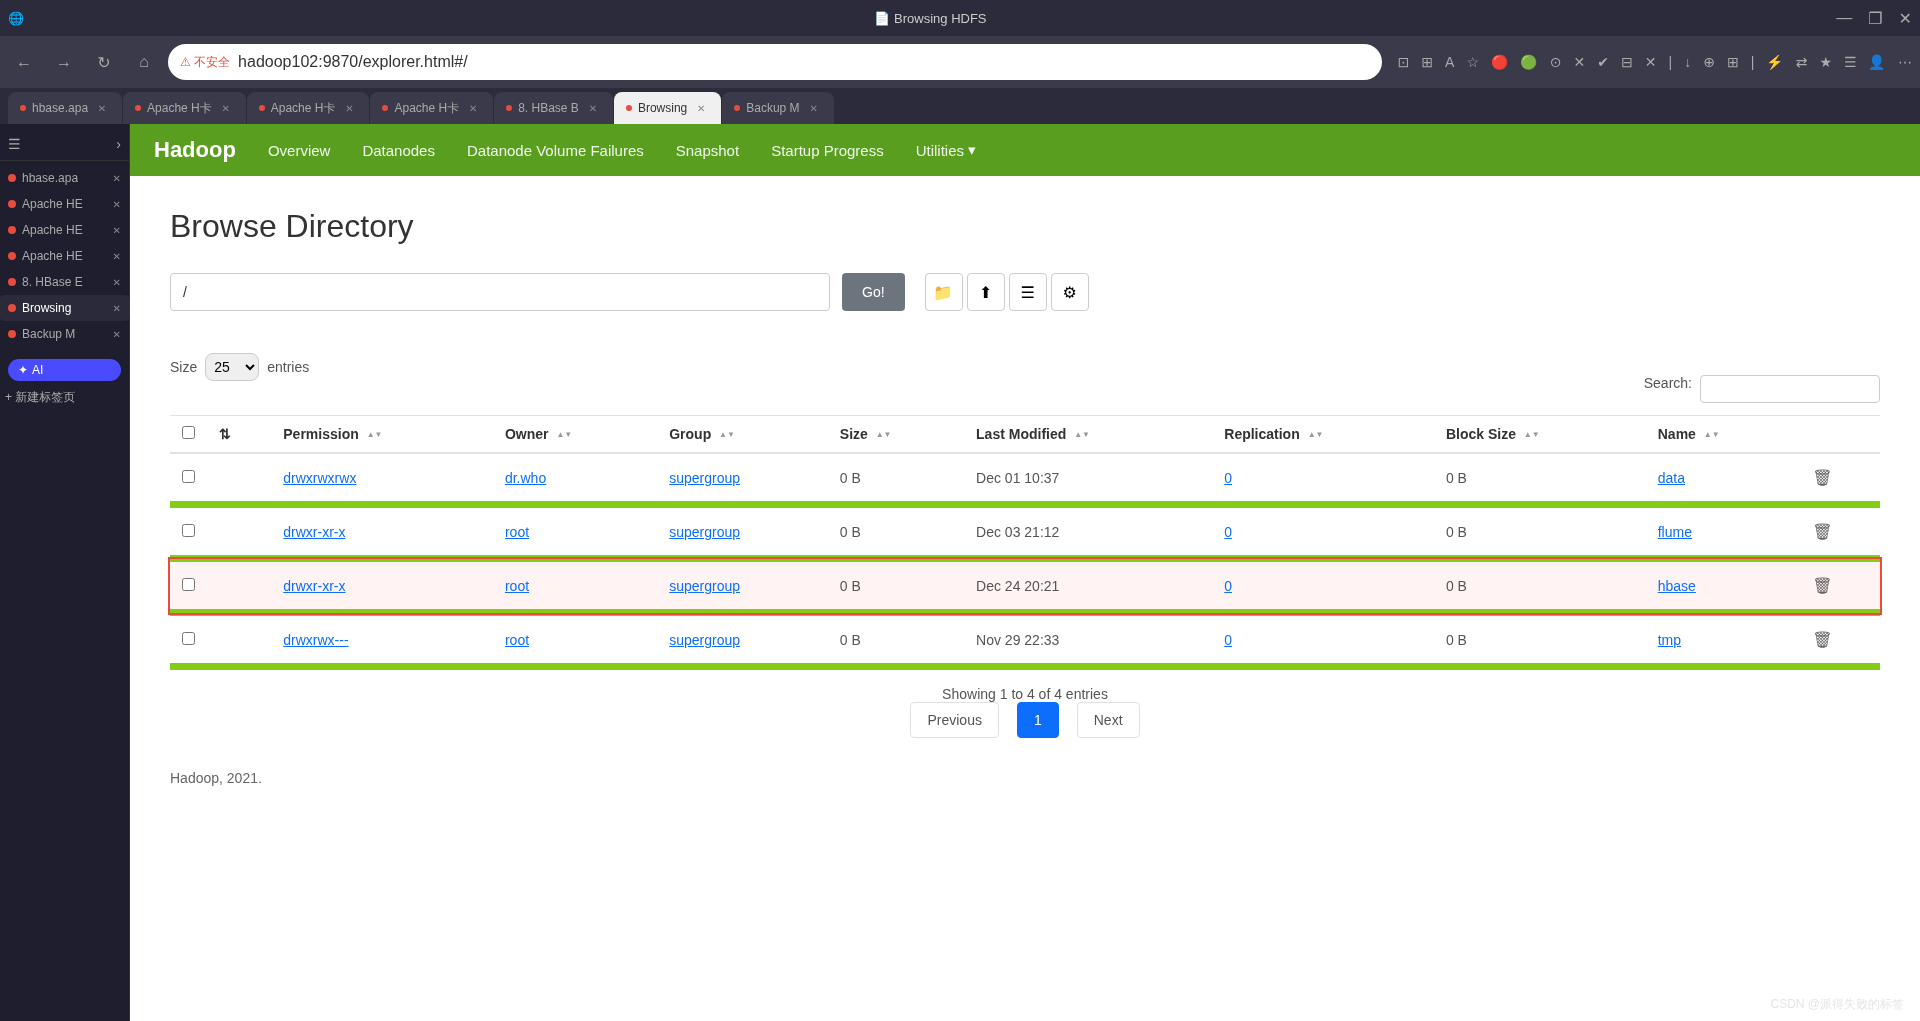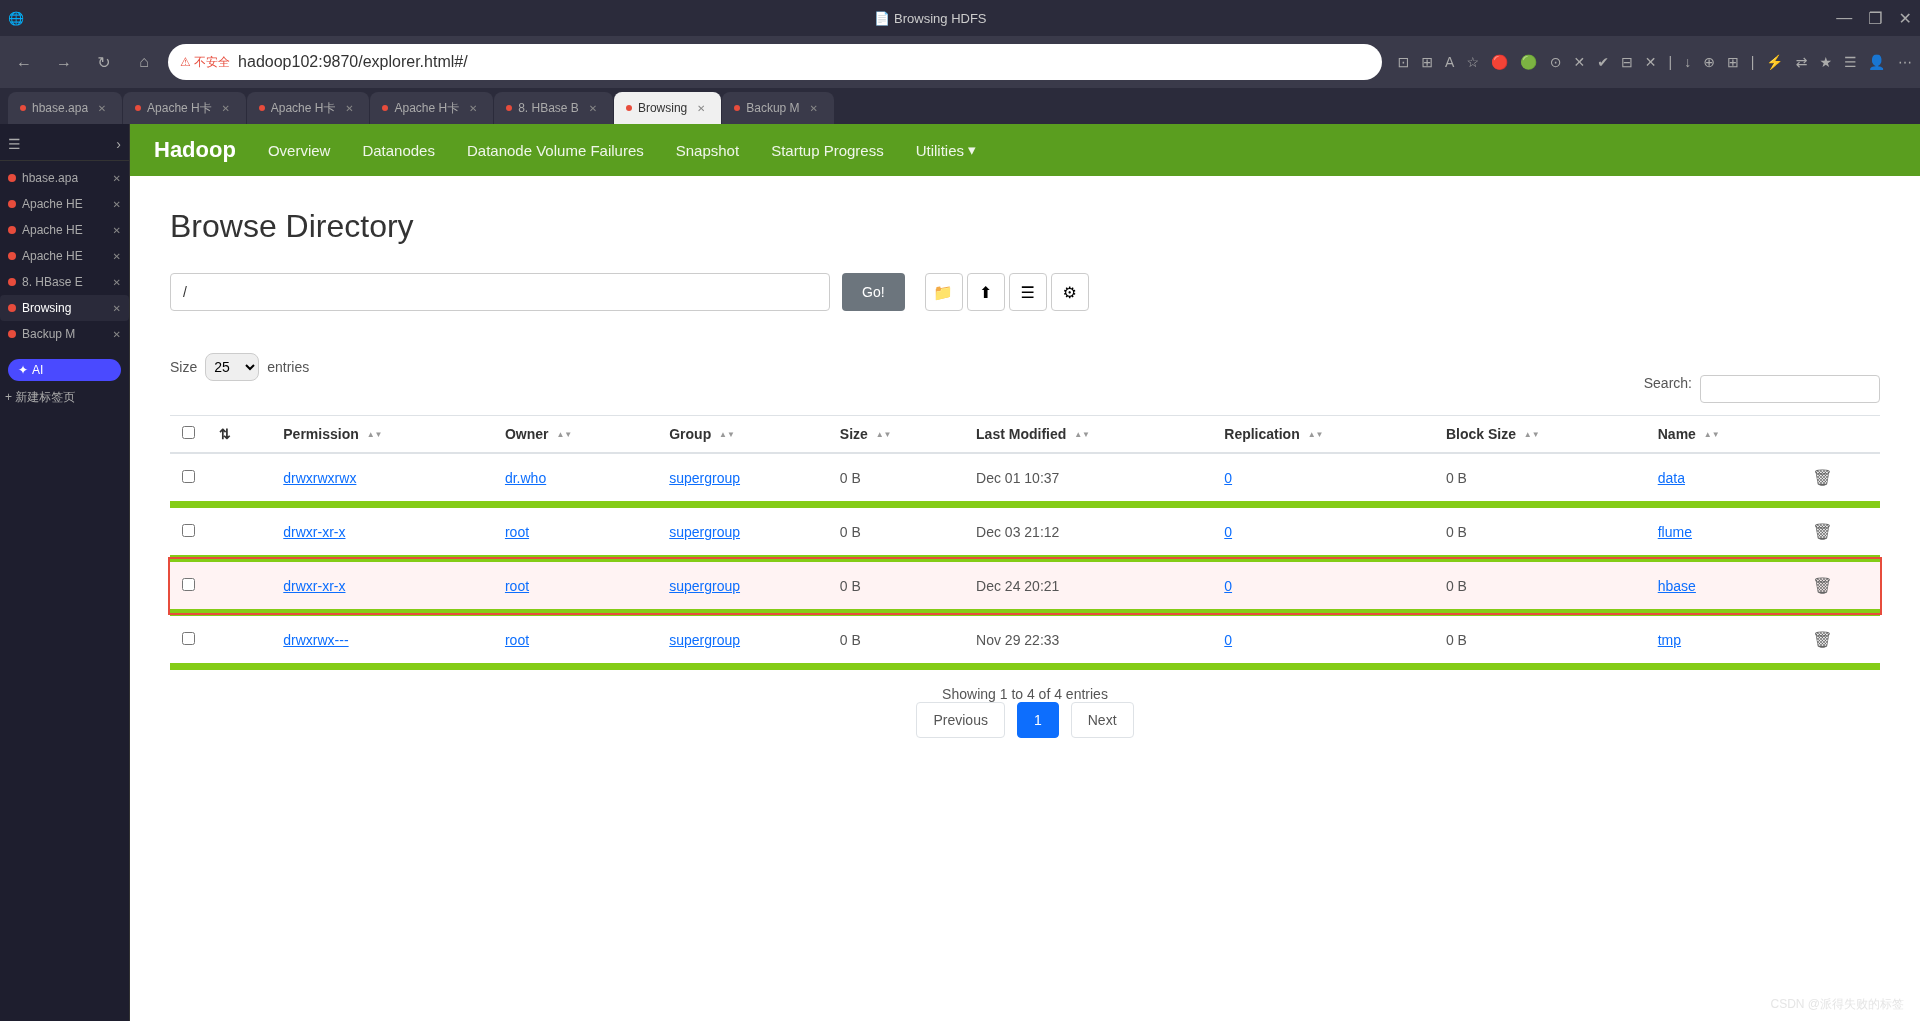--- a/index.html
+++ b/index.html
@@ -77,21 +77,21 @@
     .dir-table tr.highlighted td { background: #fff3f3; }
     .dir-table tr.highlighted { outline: 2px solid #e74c3c; }
     .link-style { color: #0d6efd; text-decoration: underline; cursor: pointer; }
     .delete-icon { color: #666; cursor: pointer; font-size: 16px; }
     .cb-cell { width: 30px; }
     .sort-arrows { display: inline-flex; flex-direction: column; font-size: 8px; line-height: 1; margin-left: 4px; color: #999; vertical-align: middle; }
 
     
     .pagination-wrap { display: flex; align-items: center; justify-content: space-between; margin-top: 16px; flex-direction: column; }
     .showing-text { font-size: 14px; color: #555; }
-    .pagination { display: flex; gap: 12px; }
+    .pagination { display: flex; gap: 18px; }
     .page-btn { height: 36px; padding: 0 16px; border: 1px solid #dee2e6; background: white; color: #555; border-radius: 4px; cursor: pointer; font-size: 14px; }
     .page-btn.active { background: #0d6efd; color: white; border-color: #0d6efd; }
 
     
     .page-footer { margin-top: 32px; font-size: 14px; color: #666; }
     .watermark { position: fixed; bottom: 8px; right: 16px; font-size: 12px; color: #e5e5e5; }
   </style>
 </head>
 <body>
 
@@ -438,17 +438,20 @@
 
       <div class="pagination-wrap">
         <span class="showing-text">Showing 1 to 4 of 4 entries</span>
         <div class="pagination">
           <button class="page-btn">Previous</button>
           <button class="page-btn active">1</button>
           <button class="page-btn">Next</button>
         </div>
       </div>
 
+      <div class="page-footer">
+        <span>Hadoop, 2021.</span>
+      </div>
     </div>
   </div>
 </div>
 
 <div class="watermark">CSDN @派得失败的标签</div>
 
 </body></html>

